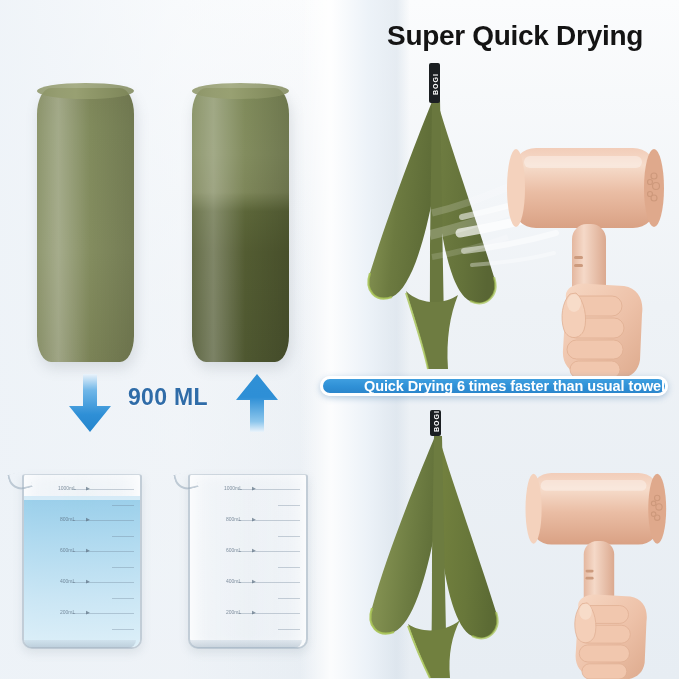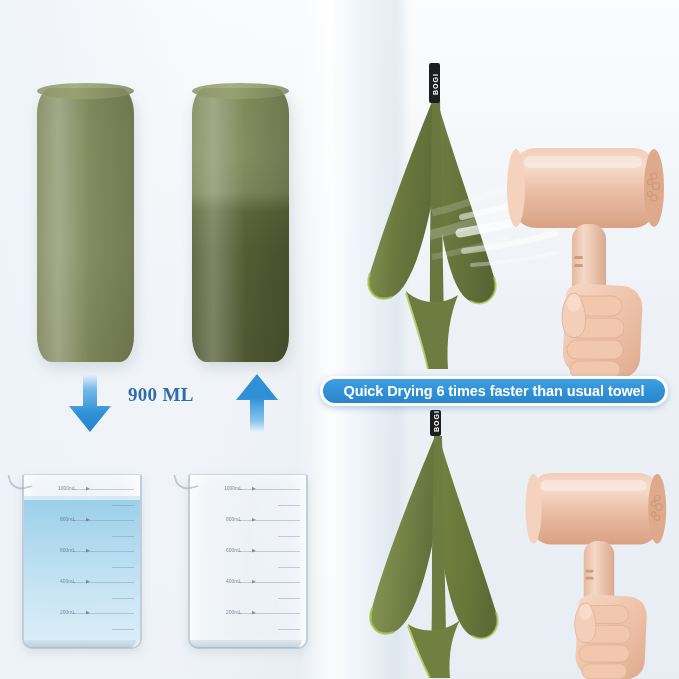--- a/index.html
+++ b/index.html
@@ -120,26 +120,25 @@
   
   .arrow {
     position: absolute;
   }
 
   
   #volume-label {
     position: absolute;
     left: 128px;
     top: 384px;
-    font-size: 19px;
+    font-size: 23px;
     font-weight: bold;
     color: #2f6ca8;
     letter-spacing: 0.3px;
     text-shadow: 0 1px 1px rgba(255,255,255,0.8);
-    font-family: Liberation Serif, serif;
   }
 
   
   .beaker {
     position: absolute;
     width: 116px;
     height: 180px;
   }
   #beaker-filled { left: 22px; top: 466px; }
   #beaker-empty  { left: 188px; top: 466px; }
@@ -244,29 +243,29 @@
     transform-origin: left top;
     white-space: nowrap;
   }
 
   
   #banner-pill {
     position: absolute;
     left: 320px;
     top: 376px;
     width: 348px;
-    height: 30px;
+    height: 20px;
     border-radius: 16px;
     background: linear-gradient(180deg, #3f9fe0 0%, #2f90d6 55%, #2b86cc 100%);
     border: 3px solid #ffffff;
     box-sizing: border-box;
     box-shadow: 0 2px 6px rgba(60,120,175,0.35);
     display: flex;
     align-items: center;
-    justify-content: center;
+    justify-content: flex-end;
   }
   #banner-pill-text {
     color: #ffffff;
     font-size: 14.5px;
     font-weight: bold;
     letter-spacing: -0.1px;
     white-space: nowrap;
   }
 
   
@@ -278,20 +277,21 @@
 </style>
 </head>
 <body>
 
 <div class="canvas">
 
   <div class="seam2"></div>
   <div class="seam"></div>
 
 
+  <div class="heading" id="heading-right">Super Quick Drying</div>
 
   <div class="towel-roll" id="towel-roll-dry">
     <div class="roll-top"></div>
   </div>
 
   <div class="towel-roll" id="towel-roll-wet">
     <div class="roll-top"></div>
   </div>
 
   <svg class="arrow" id="arrow-down" style="left:66px; top:372px;" width="48" height="62" viewBox="0 0 48 62">

